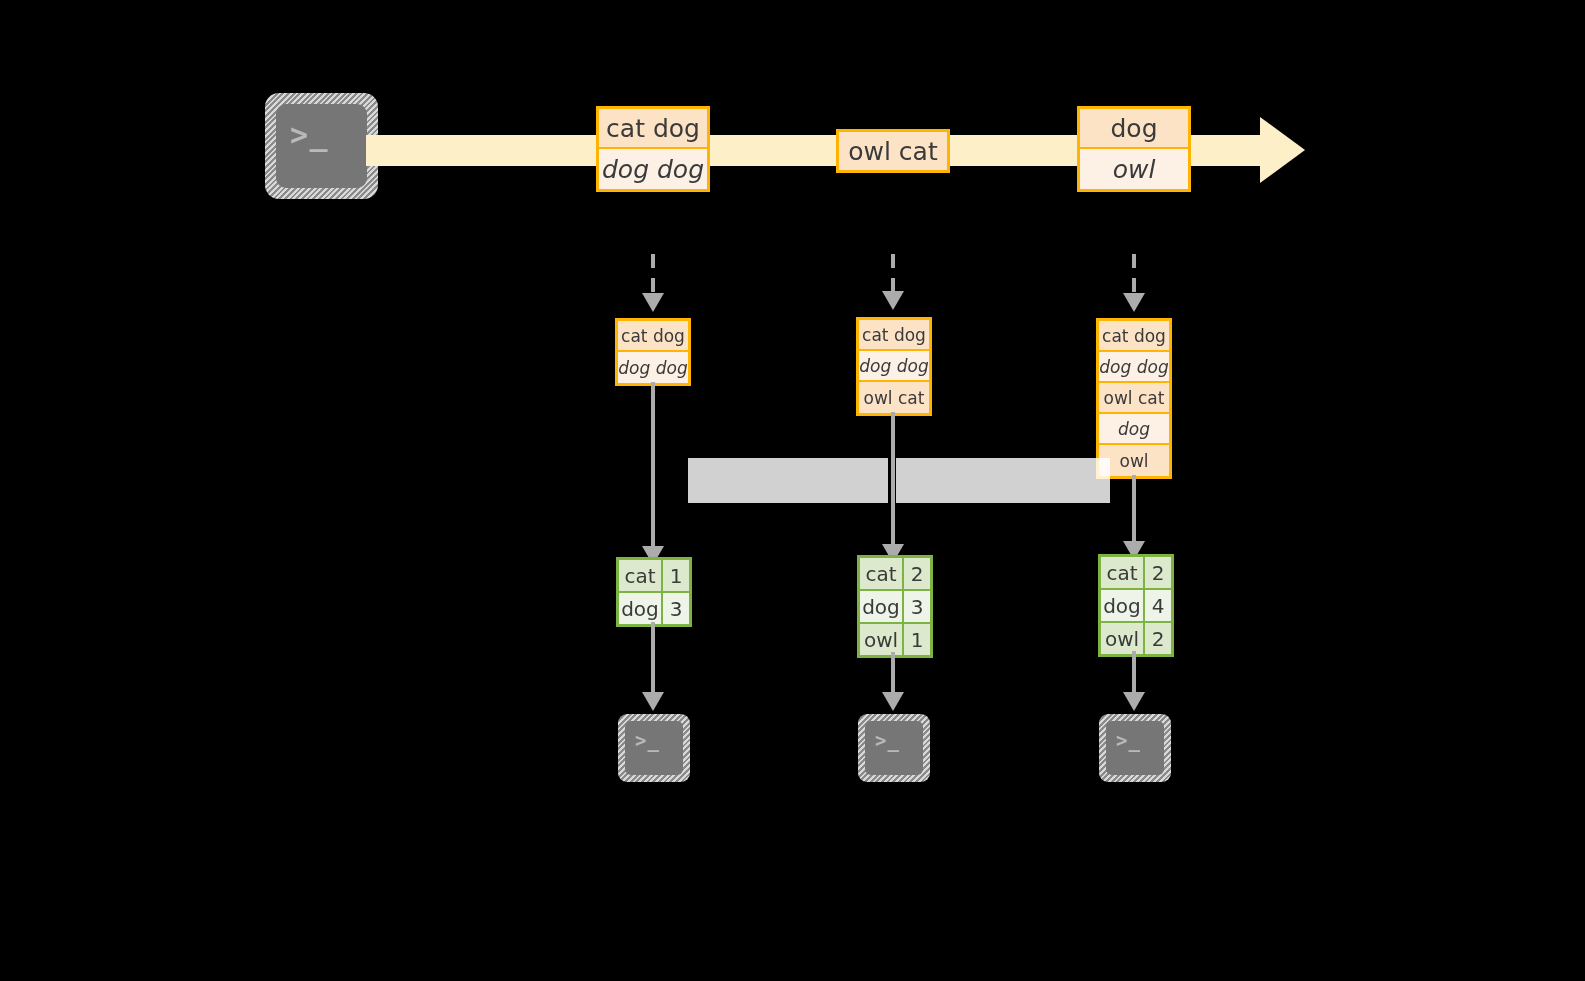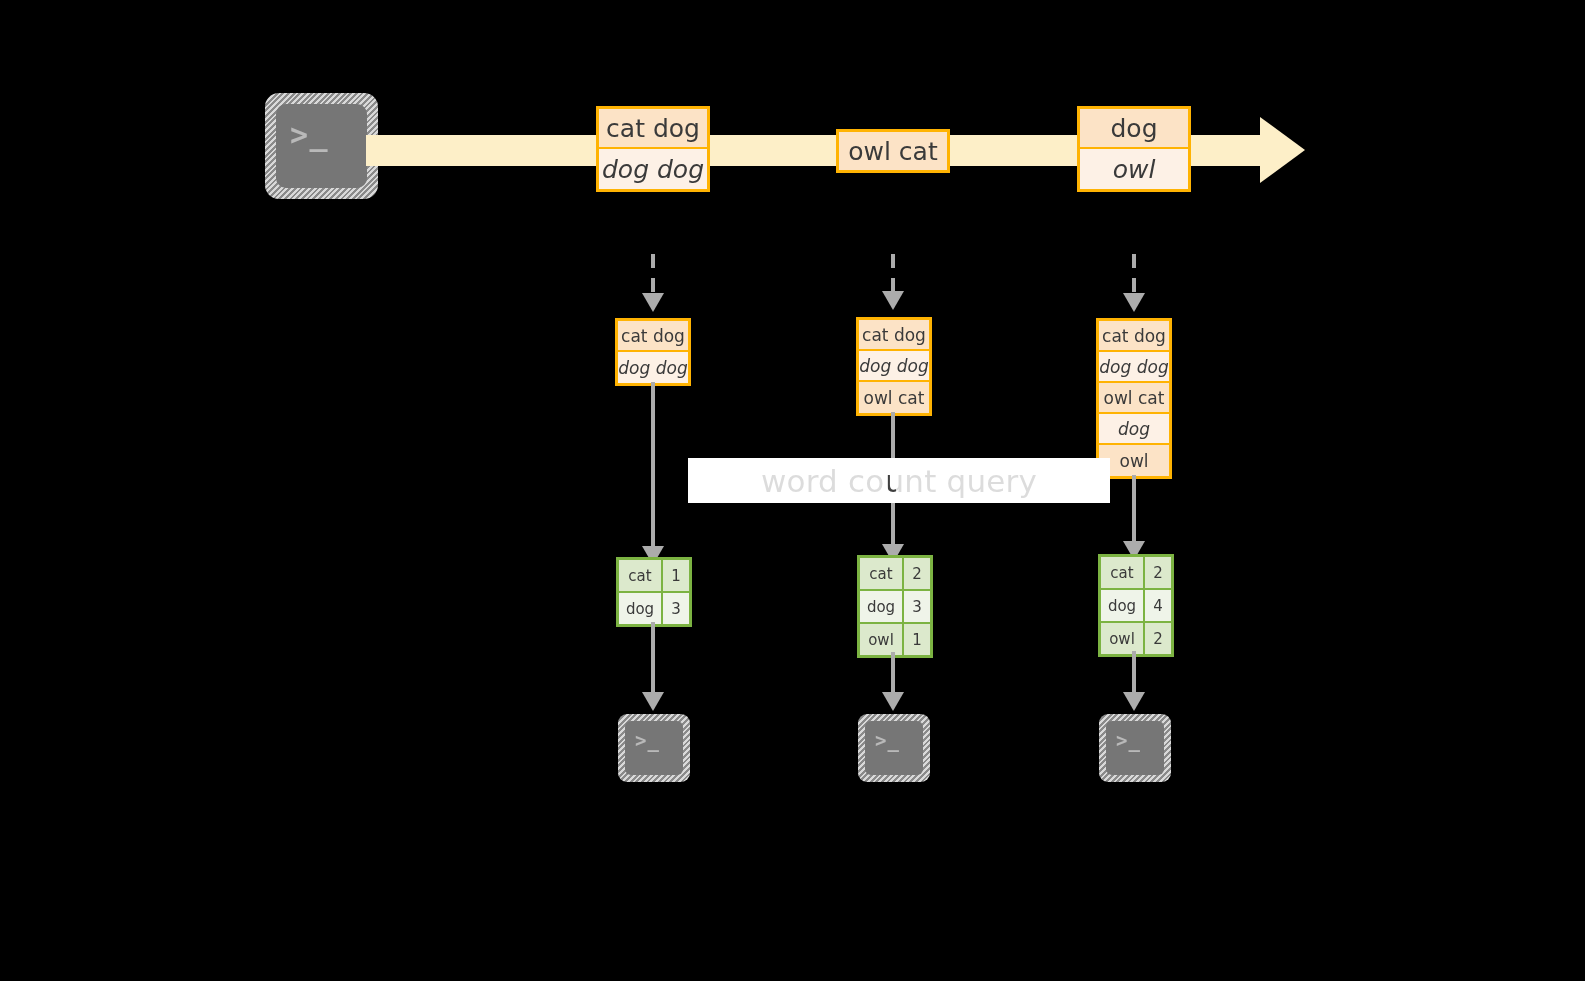--- a/index.html
+++ b/index.html
@@ -103,21 +103,21 @@
     display: flex;
     height: 31px;
     border-bottom: 2px solid #7CB342;
   }
   .tbl .trow:last-child { border-bottom: none; }
   .tbl .tcell {
     box-sizing: border-box;
     display: flex;
     align-items: center;
     justify-content: center;
-    font-size: 15px;
+    font-size: 20px;
     color: #3a3a3a;
     white-space: nowrap;
   }
   .tbl .tcell.word {
     flex: 0 0 44px;
     border-right: 2px solid #7CB342;
   }
   .tbl .tcell.cnt { flex: 1 1 auto; }
   .tbl .trow.shade-a .tcell { background: #DCE9CC; }
   .tbl .trow.shade-b .tcell { background: #EFF4E9; }
@@ -220,23 +220,20 @@
 
   <div class="vline" style="left:651px; top:382px; height:168px;"></div>
   <div class="vhead" style="left:642px; top:546px;"></div>
 
   <div class="vline" style="left:891px; top:412px; height:136px;"></div>
   <div class="vhead" style="left:882px; top:544px;"></div>
 
   <div class="vline" style="left:1132px; top:475px; height:70px;"></div>
   <div class="vhead" style="left:1123px; top:541px;"></div>
 
-  <div class="banner" style="left:688px; top:458px; width:422px; height:45px;">
-    <span class="label">word count query</span>
-  </div>
 
   <div class="banner-veil" style="left:688px; top:458px; width:200px; height:45px;"></div>
   <div class="banner-veil" style="left:896px; top:458px; width:214px; height:45px;"></div>
 
   <div class="tbl" style="left:616px; top:557px; width:76px;">
     <div class="trow shade-a">
       <div class="tcell word">cat</div>
       <div class="tcell cnt">1</div>
     </div>
     <div class="trow shade-b">

